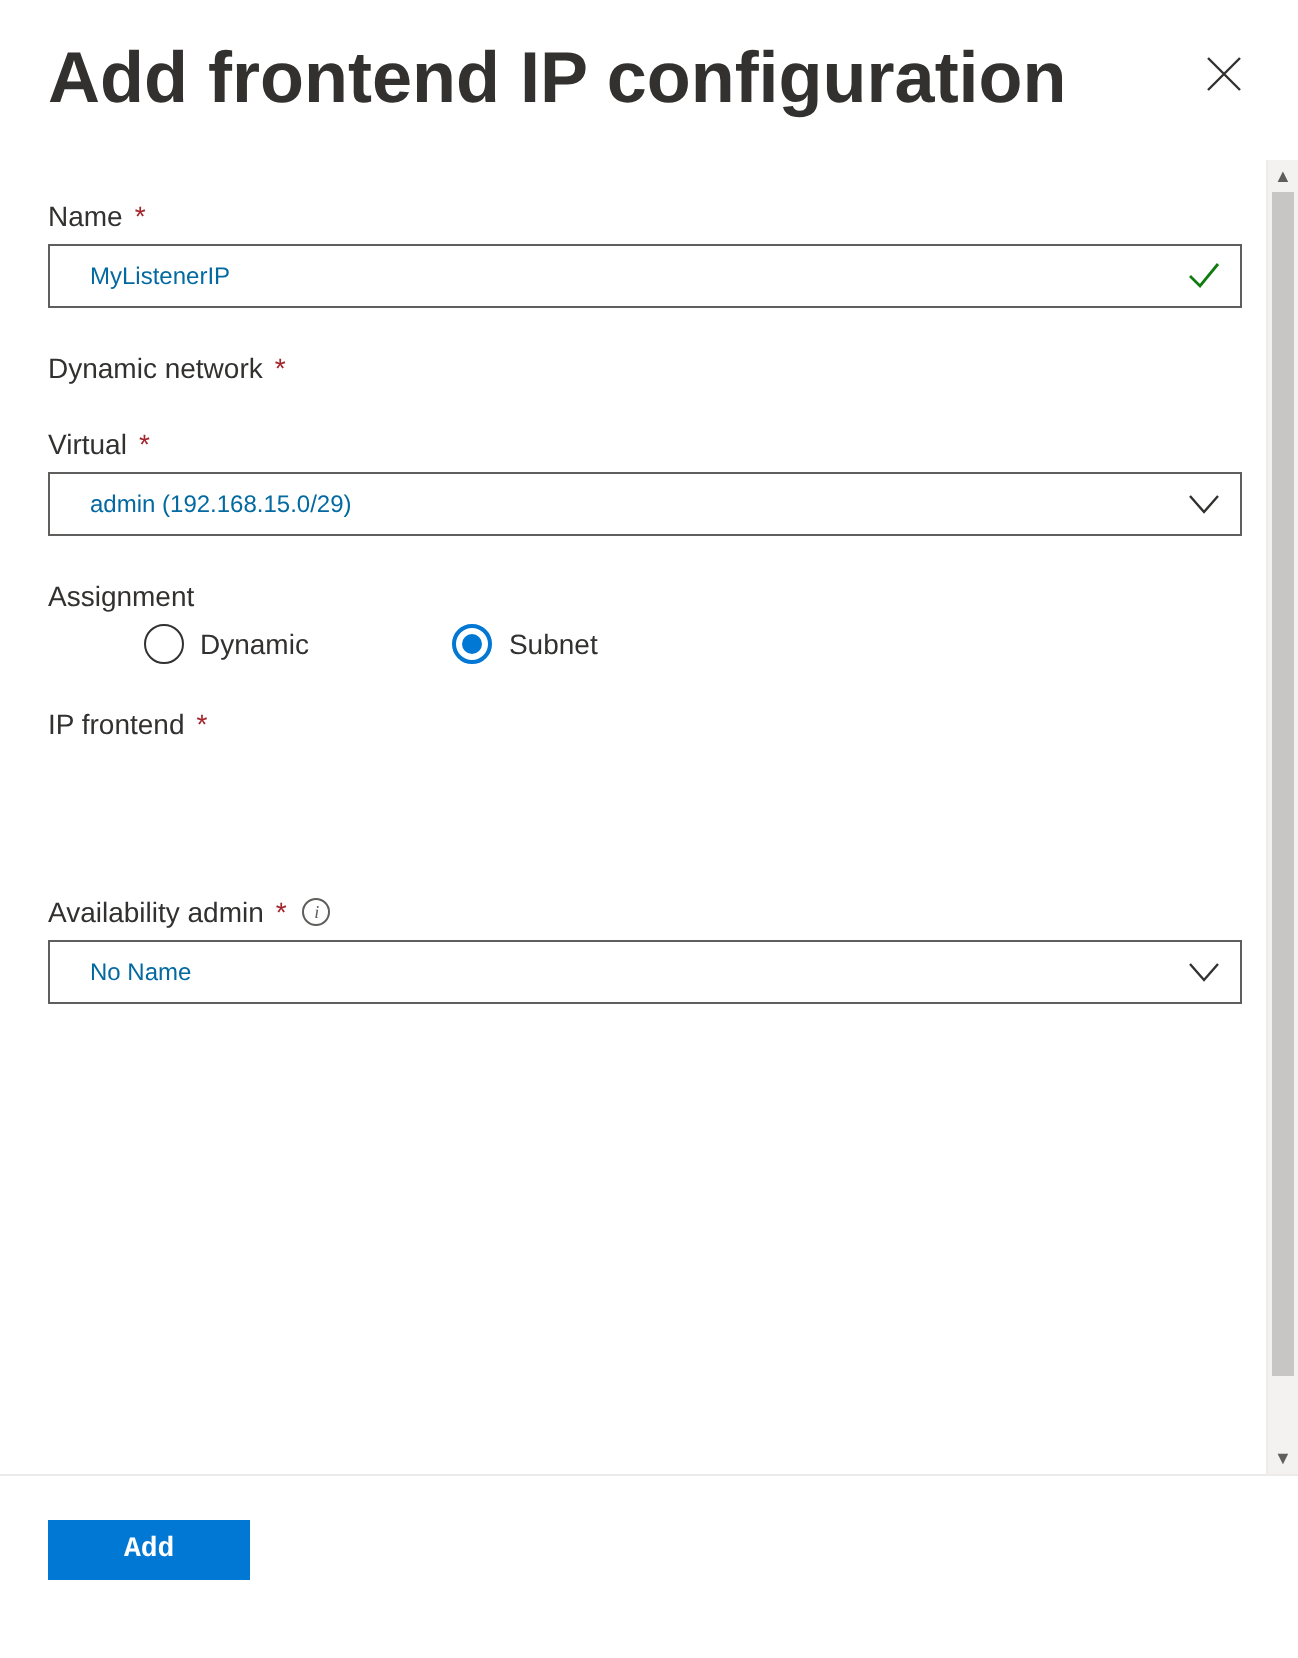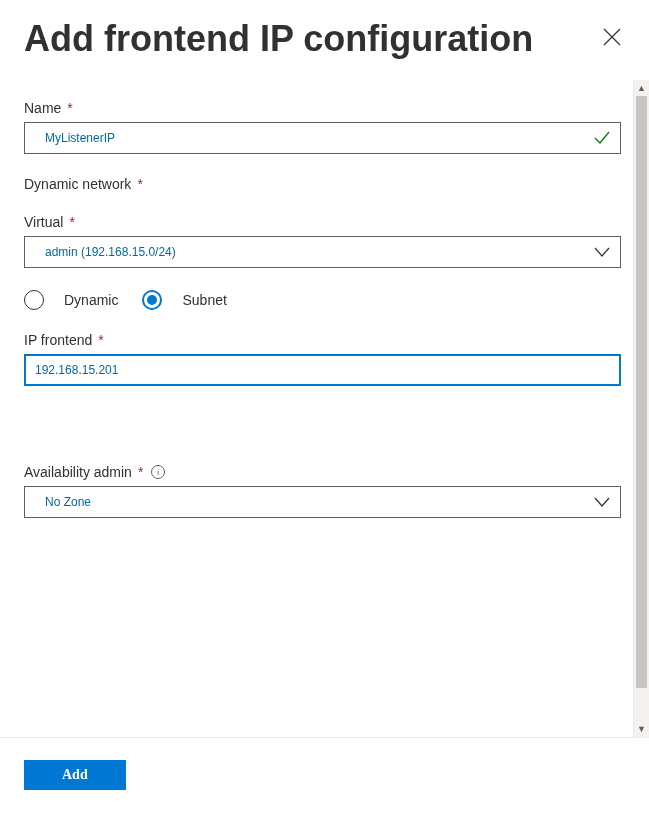--- a/index.html
+++ b/index.html
@@ -119,23 +119,24 @@
     }
 
     .radio-group {
       display: flex;
       gap: 24px;
       margin-top: 6px;
     }
     .radio-item {
       display: flex;
       align-items: center;
-      gap: 20px;
+      gap: 8px;
       cursor: pointer;
       font-size: 14px;
+      margin-left: 48px;
     }
     .radio-circle {
       width: 20px;
       height: 20px;
       border: 1px solid #323130;
       border-radius: 50%;
       position: relative;
       background: #fff;
     }
     .radio-circle.selected { border: 2px solid #0078d4; }
@@ -174,21 +175,21 @@
       background: #fff;
     }
     .add-btn {
       background: #0078d4;
       color: #fff;
       border: none;
       font-size: 14px;
       font-weight: 600;
       padding: 7px 38px;
       cursor: pointer;
-      font-family: Liberation Serif, serif;
+      font-family: Liberation Mono, monospace;
     }
     .spacer-large { height: 56px; }
   </style>
 </head>
 <body>
 
 <div class="header">
   <h1 class="title">Add frontend IP configuration</h1>
   <button class="close-btn">
     <svg viewBox="0 0 18 18">
@@ -219,62 +220,60 @@
     </div>
   </div>
 
   <div class="field">
     <div class="field-label">
       <span>Virtual</span>
         <span class="req">*</span>
     </div>
     <div class="input-wrap">
       <div class="dropdown">
-        <span>admin (192.168.15.0/24)</span>
+        <span>admin (192.168.15.0/29)</span>
       </div>
       <svg class="chevron-icon" viewBox="0 0 18 18">
           <path d="M2 5 L9 13 L16 5" stroke="#323130" stroke-width="1.2" fill="none"></path>
         </svg>
     </div>
   </div>
 
   <div class="field">
+    <div class="field-label">Assignment</div>
     <div class="radio-group">
       <label class="radio-item">
         <span class="radio-circle"></span>
         <span>Dynamic</span>
       </label>
       <label class="radio-item">
         <span class="radio-circle selected"></span>
         <span>Subnet</span>
       </label>
     </div>
   </div>
 
   <div class="field">
     <div class="field-label">
       <span>IP frontend</span>
         <span class="req">*</span>
     </div>
-    <div class="input-wrap">
-      <input type="text" class="text-input focused" value="192.168.15.201" style="">
-    </div>
   </div>
 
   <div class="spacer-large"></div>
 
   <div class="field">
     <div class="field-label">
       <span>Availability admin</span>
         <span class="req">*</span>
       <span class="info-icon">i</span>
     </div>
     <div class="input-wrap">
       <div class="dropdown">
-        <span>No Zone</span>
+        <span>No Name</span>
       </div>
       <svg class="chevron-icon" viewBox="0 0 18 18">
           <path d="M2 5 L9 13 L16 5" stroke="#323130" stroke-width="1.2" fill="none"></path>
         </svg>
     </div>
   </div>
 
 </div>
 
 <div class="scrollbar">

